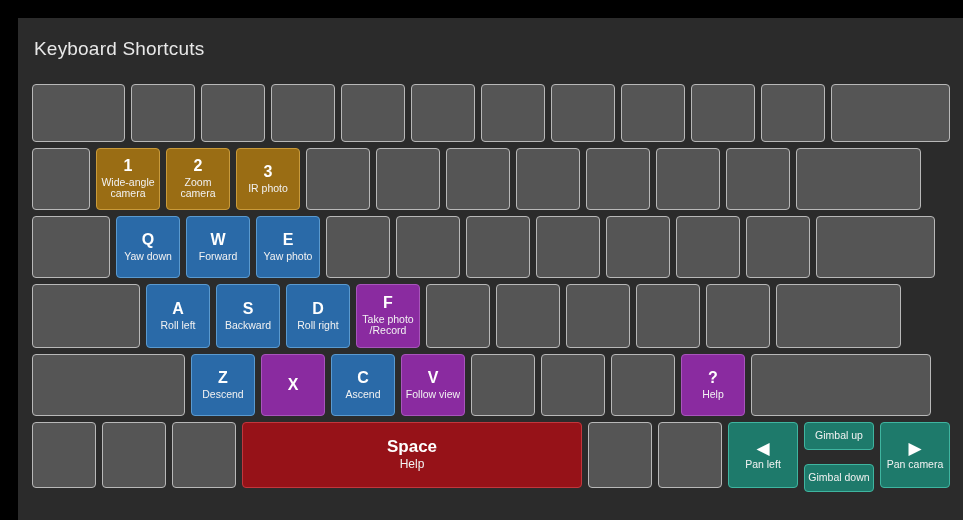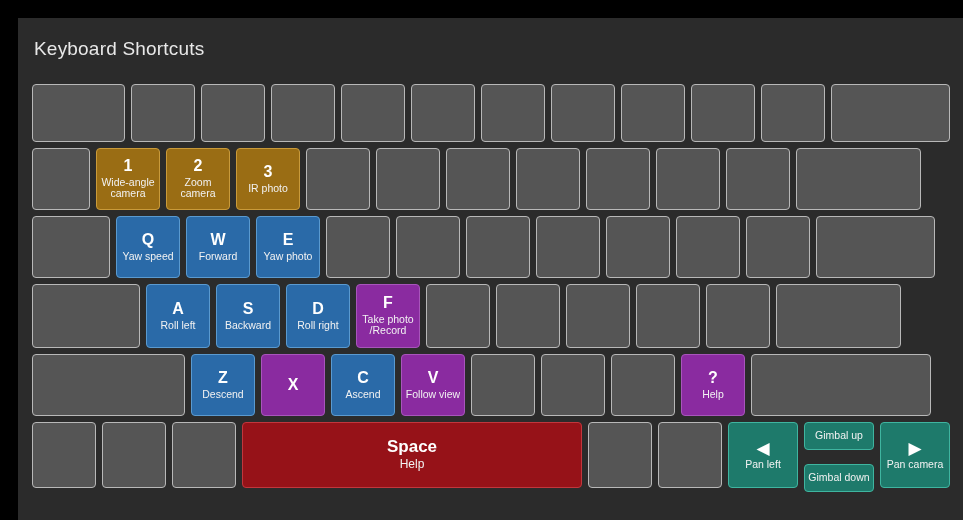--- a/index.html
+++ b/index.html
@@ -164,21 +164,21 @@
           <div class="key r2" style="width: 64px;"></div>
           <div class="key r2" style="width: 64px;"></div>
           <div class="key r2" style="width: 64px;"></div>
           <div class="key r2" style="width: 64px;"></div>
           <div class="key r2" style="width: 125px;"></div>
         </div>
         <div class="krow">
           <div class="key r3" style="width: 78px;"></div>
           <div class="key r3 blue" style="width: 64px;">
             <div class="cap">Q</div>
-            <div class="desc">Yaw speed</div>
+            <div class="desc">Yaw down</div>
           </div>
           <div class="key r3 blue" style="width: 64px;">
             <div class="cap">W</div>
             <div class="desc">Forward</div>
           </div>
           <div class="key r3 blue" style="width: 64px;">
             <div class="cap">E</div>
             <div class="desc">Yaw photo</div>
           </div>
           <div class="key r3" style="width: 64px;"></div>

